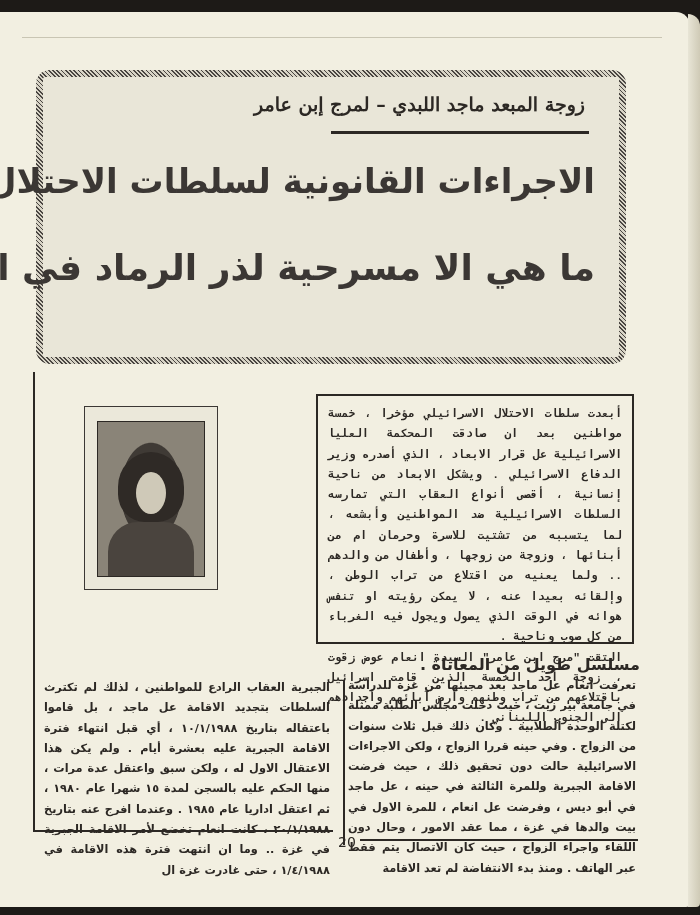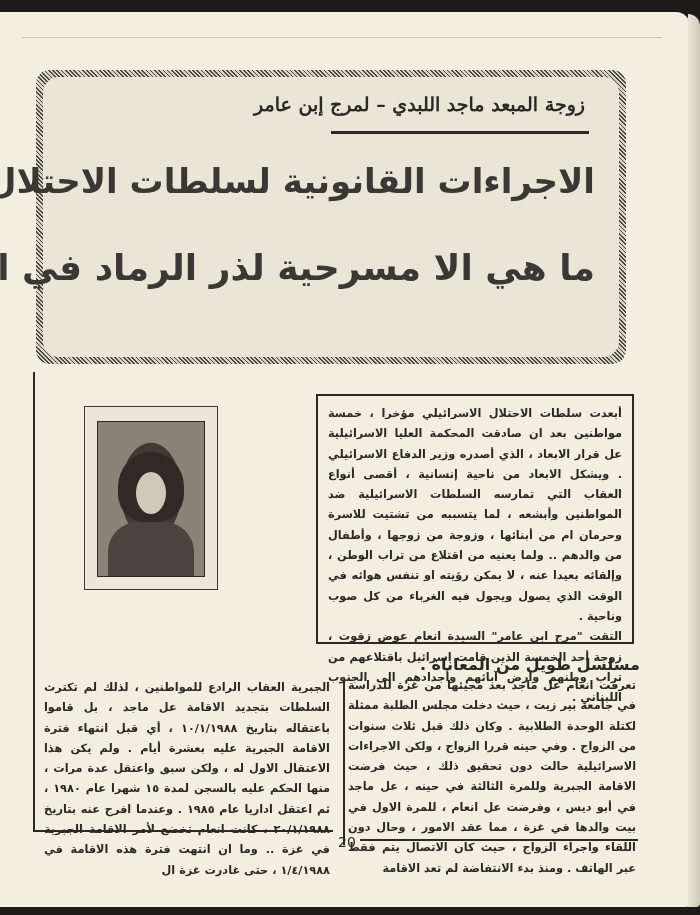--- a/index.html
+++ b/index.html
@@ -17,21 +17,21 @@
   }
   .frame-line { position:absolute; left:22px; top:37px; width:640px; height:1px; background:#c9c5b3; }
 
   .header-box {
     position:absolute; left:36px; top:70px; width:590px; height:294px;
     border-radius:14px;
     background:repeating-linear-gradient(45deg,#4a4642 0 1.2px,#d8d4c6 1.2px 3px);
     padding:7px; box-sizing:border-box;
   }
   .header-inner {
-    position:relative; width:100%; height:100%; border-radius:16px;
+    position:relative; width:100%; height:100%; border-radius:2px;
     background:#e9e6d8; direction:rtl;
   }
   .kicker {
     position:absolute; right:34px; top:16px; font-size:19px; font-weight:bold; color:#2c2824;
     font-family:"DejaVu Serif", serif;
   }
   .kicker-rule { position:absolute; right:30px; top:54px; width:258px; height:3px; background:#2c2824; }
   .headline {
     position:absolute; right:24px; font-size:34px; font-weight:bold; color:#3b3734;
     letter-spacing:1px; white-space:nowrap;
@@ -69,21 +69,21 @@
     position:absolute; left:10px; top:100px; width:86px; height:60px; border-radius:30px 30px 0 0;
     background:#4a443e;
   }
 
   .intro-box {
     position:absolute; left:316px; top:394px; width:318px; height:250px;
     border:2px solid #2c2824; box-sizing:border-box; padding:8px 10px;
     direction:rtl; text-align:justify; background:#f2efe1;
     font-size:11.3px; line-height:20.3px; font-weight:bold; color:#2c2824;
   }
-  .intro-box p { margin:0; }
+  .intro-box p { margin:0;font-family:Liberation Mono, monospace; }
   .intro-box p + p { margin-top:0; }
 
   .sub-heading {
     position:absolute; right:60px; top:655px; direction:rtl;
     font-size:16px; font-weight:bold; color:#2c2824;text-align:center;
   }
   .col-right {
     position:absolute; left:348px; top:676px; width:288px; direction:rtl; text-align:justify;
     font-size:11.3px; line-height:20.3px; font-weight:bold; color:#2c2824;
   }

